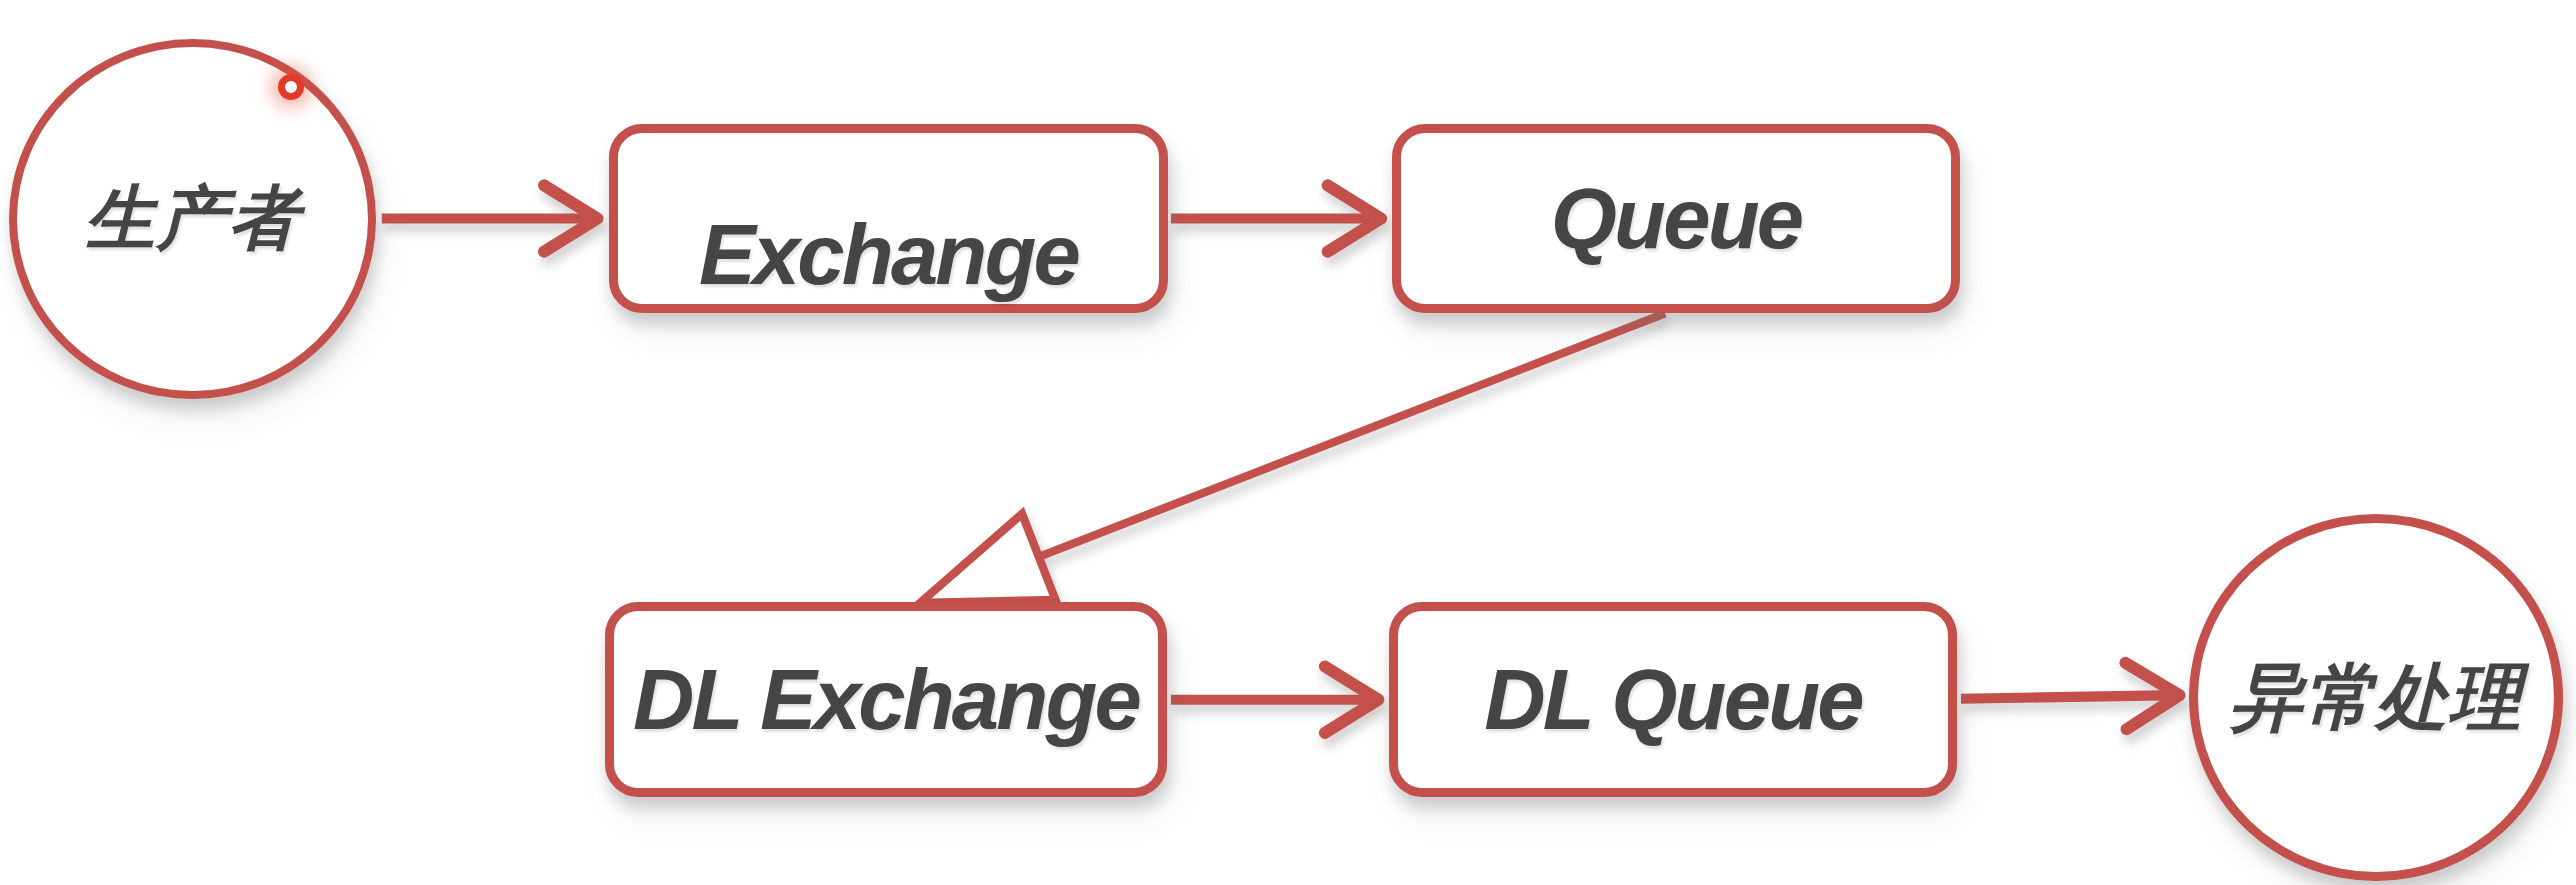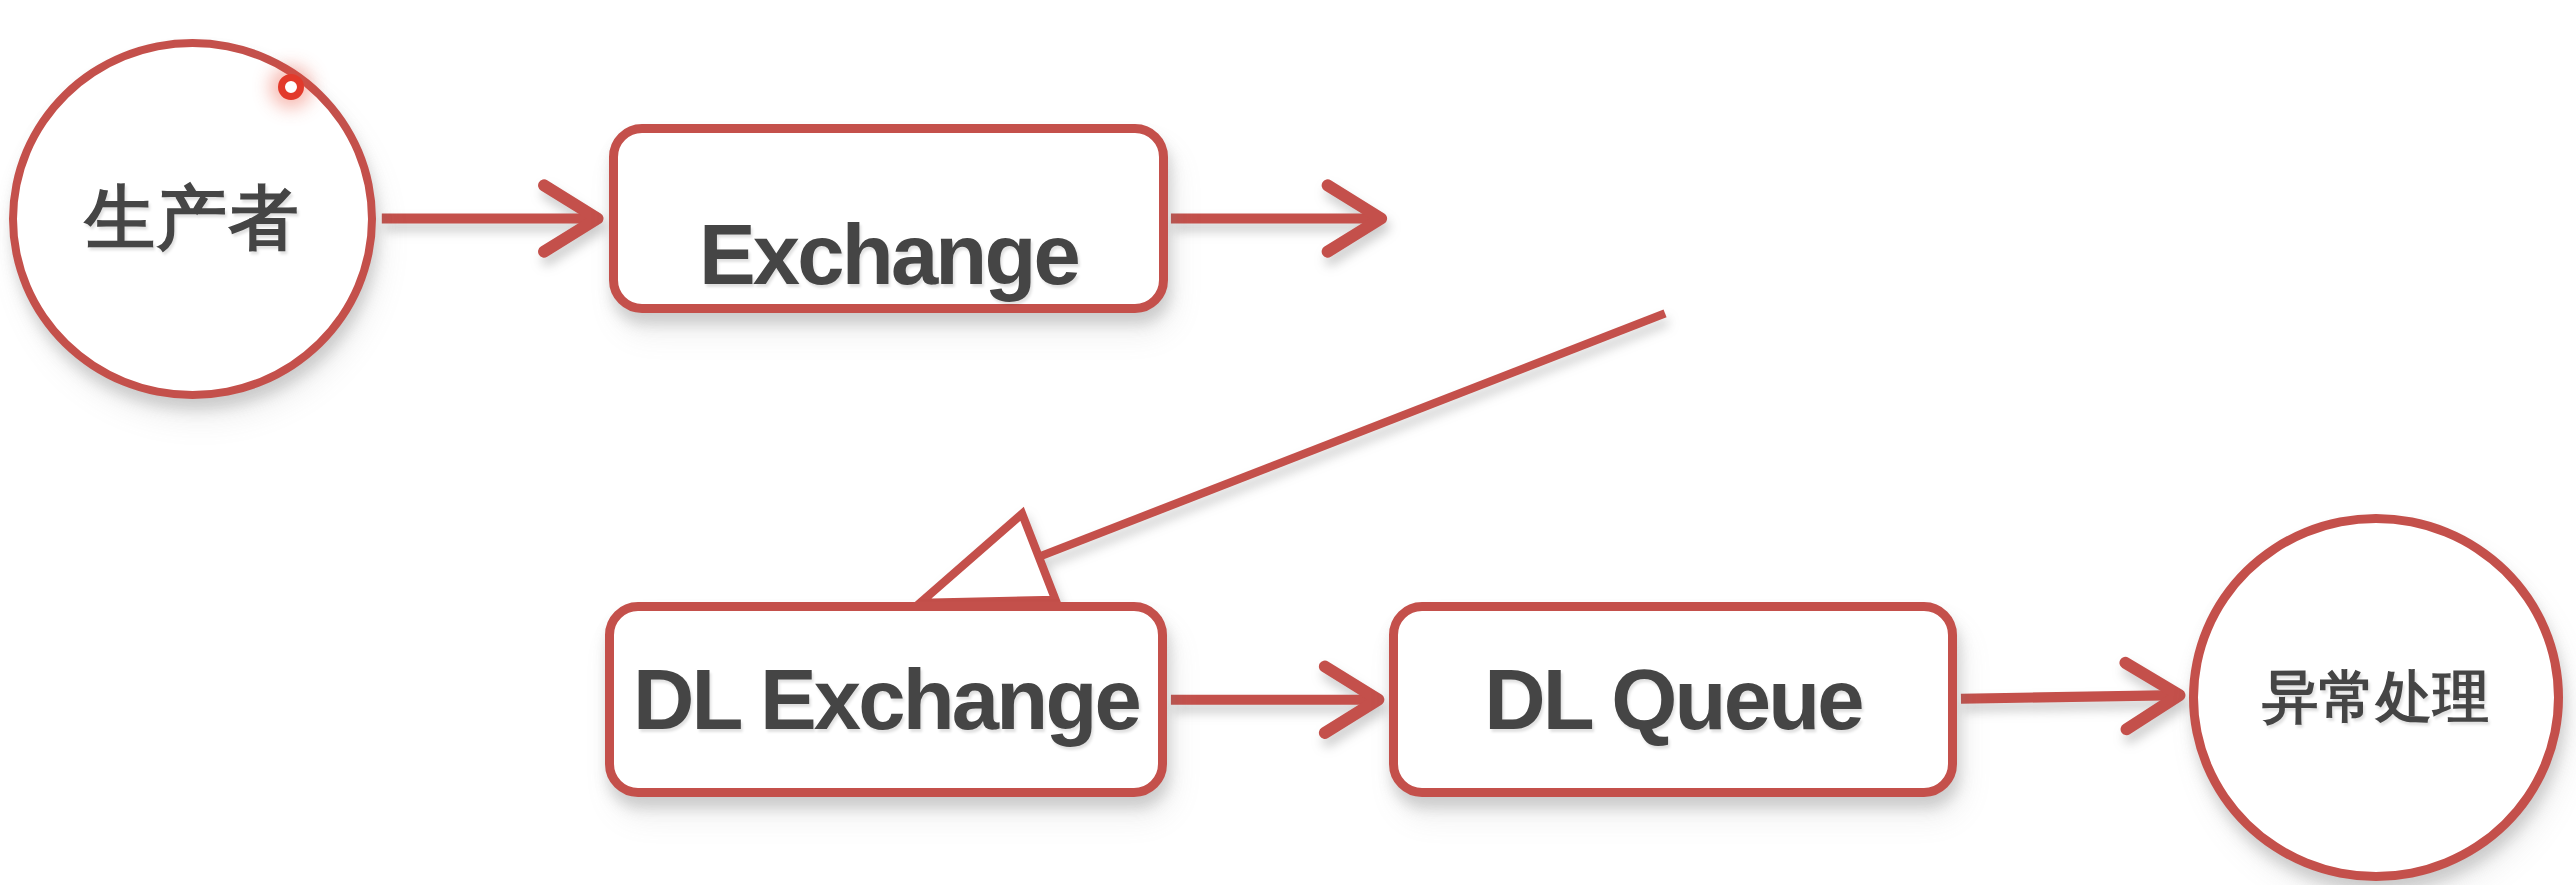--- a/index.html
+++ b/index.html
@@ -25,20 +25,21 @@
   }
   
   .node {
     position: absolute;
     box-sizing: border-box;
     background: #ffffff;
     display: flex;
     align-items: center;
     justify-content: center;
     box-shadow: 2.8px 11px 13px rgba(110,110,110,0.28), 7.4px 22px 28px rgba(130,130,130,0.12);
+    font-style: italic;
   }
   .node .label {
     color: #454545;
     font-weight: bold;
     white-space: nowrap;
     text-shadow: 1.8px 2.8px 2.8px rgba(0,0,0,0.12);
   }
   .circle { border-radius: 50%; }
   .rect   { border-radius: 33px; }
 
@@ -64,21 +65,21 @@
   .node-dl-queue {
     left: 1389px; top: 602px; width: 568px; height: 195px;
     border: 9.2px solid #c4504b;
   }
   .rect .label { font-size: 85px; letter-spacing: -2.8px; }
 
   .node-exception {
     left: 2189px; top: 514px; width: 374px; height: 367px;
     border: 9.2px solid #c4504b;
   }
-  .node-exception .label { font-size: 56px; letter-spacing: 0.9px; }
+  .node-exception .label { font-size: 72px; letter-spacing: 0.9px; }
 
   
   .pointer-dot {
     position: absolute;
     left: 278px; top: 74px;
     width: 26px; height: 26px;
     box-sizing: border-box;
     border: 7.4px solid #e23a2b;
     border-radius: 50%;
     background: #ffffff;
@@ -114,20 +115,23 @@
   <div class="node circle node-producer">
     <span class="label">生产者</span>
   </div>
 
   <div class="pointer-dot"></div>
 
   <div class="node rect node-exchange">
     <span class="label">Exchange</span>
   </div>
 
+  <div class="node rect node-queue">
+    <span class="label">Queue</span>
+  </div>
 
   <div class="node rect node-dl-queue">
     <span class="label">DL Queue</span>
   </div>
 
   <div class="node rect node-dl-exchange">
     <span class="label">DL Exchange</span>
   </div>
 
   <div class="node circle node-exception">

